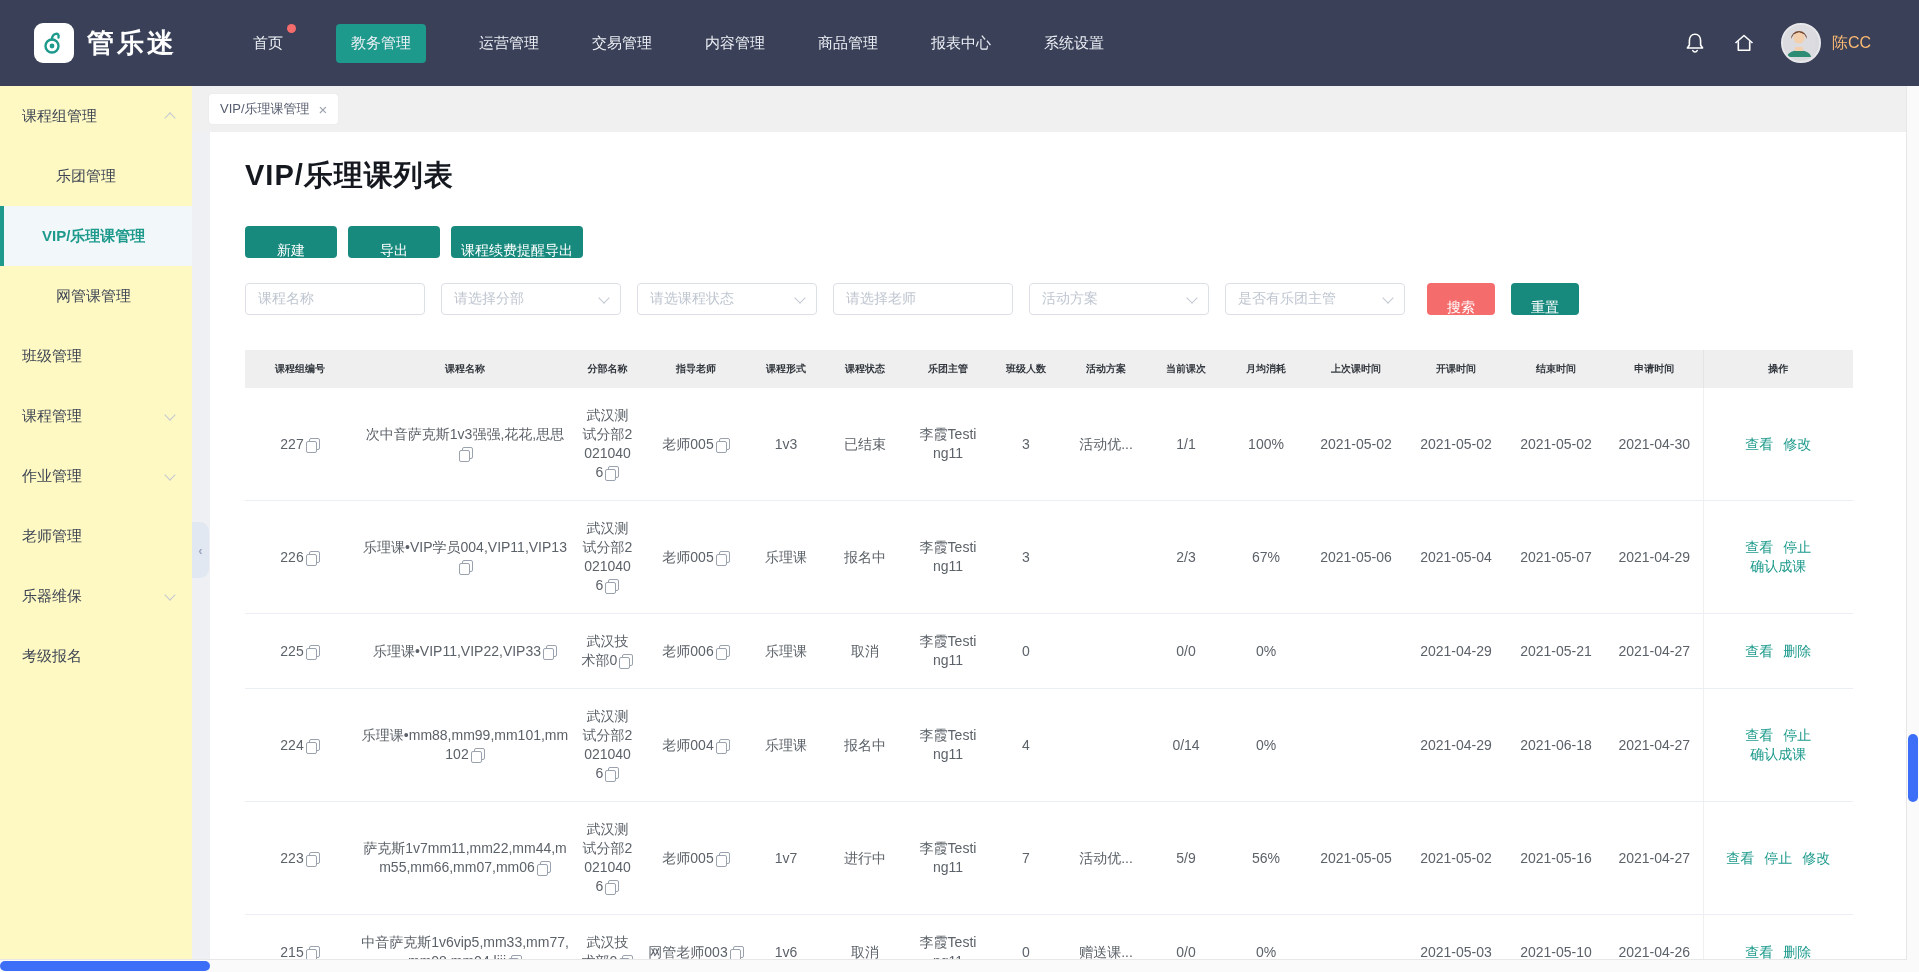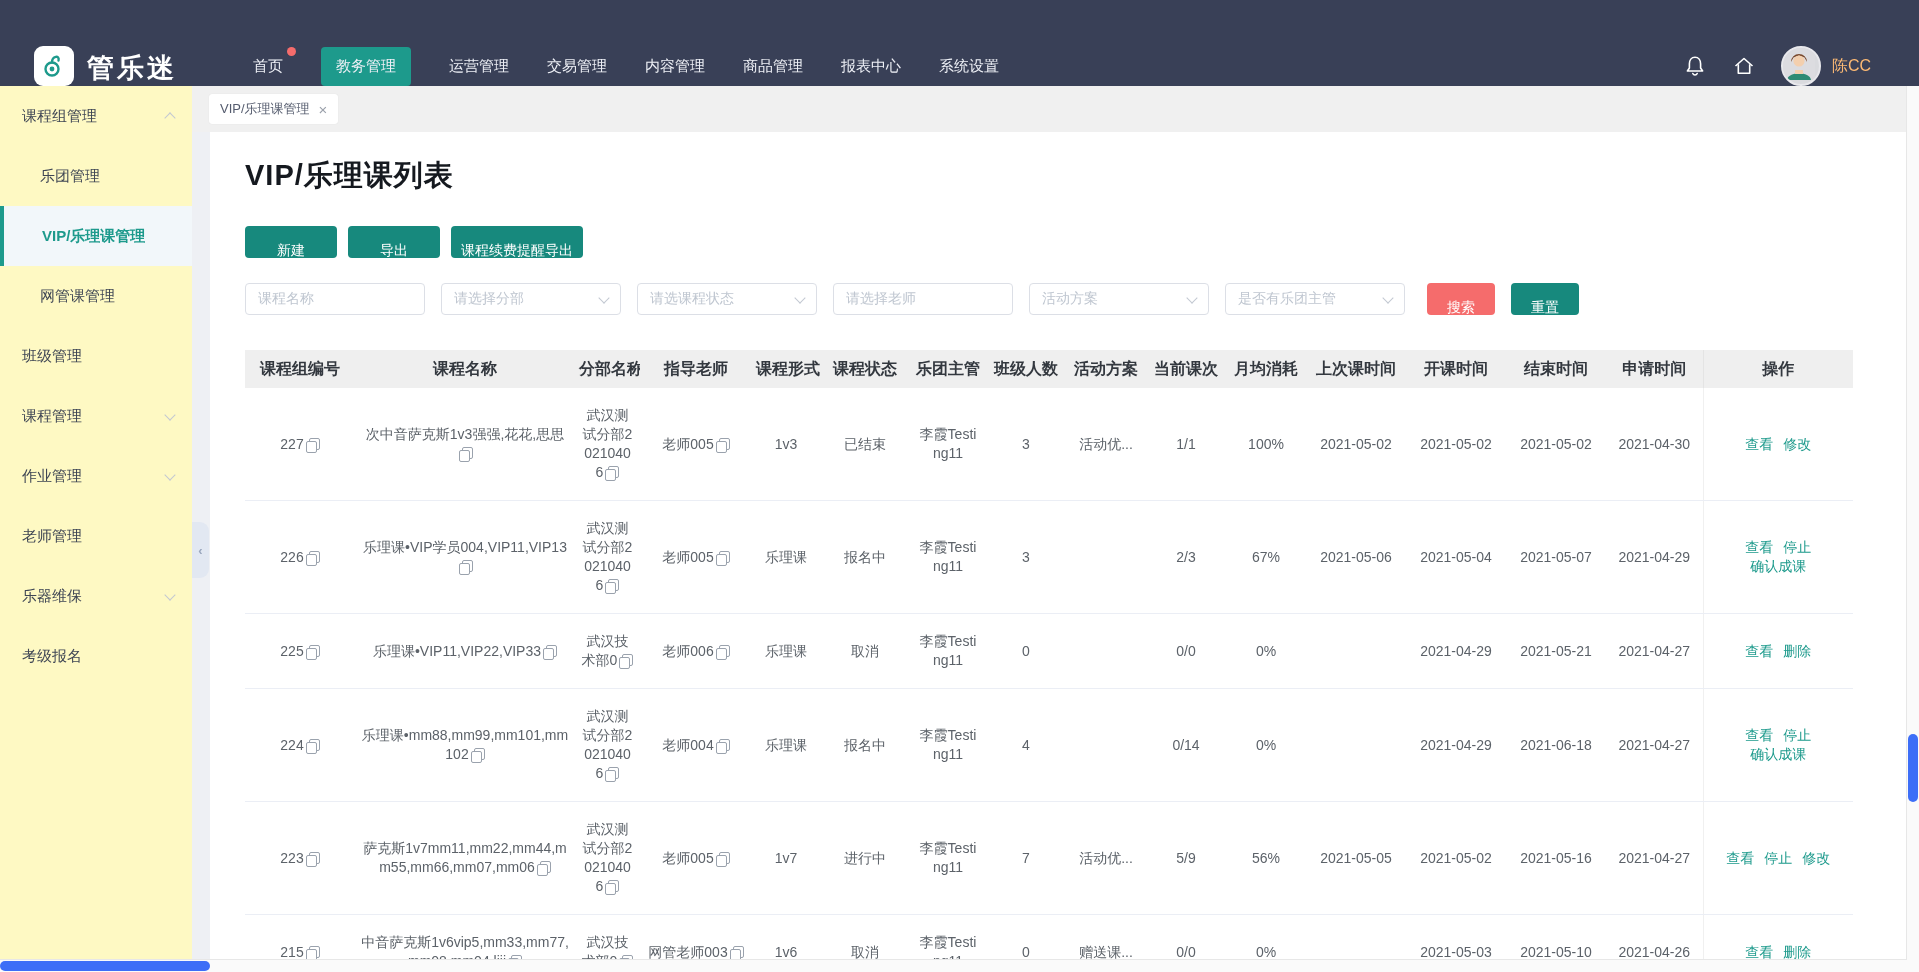--- a/index.html
+++ b/index.html
@@ -4,39 +4,39 @@
 <style>
   html,body{margin:0;padding:0}
   body{
     width:1919px;height:972px;overflow:hidden;position:relative;
     background:#eef0f4;
     font-family:"Liberation Sans","DejaVu Sans",sans-serif;
     -webkit-font-smoothing:antialiased;
   }
   
   .navbar{position:absolute;top:0;left:0;width:1919px;height:86px;
-    background:var(--navbar-bg,#394057);display:flex;align-items:flex-end;z-index:6}
+    background:var(--navbar-bg,#394057);display:flex;align-items:center;z-index:6}
   .logo-box{width:40px;height:40px;background:#fff;border-radius:9px;margin-left:34px;
     display:flex;align-items:center;justify-content:center;flex:none}
   .logo-text{color:#fff;font-size:27px;font-weight:bold;margin-left:13px;letter-spacing:3px;white-space:nowrap}
-  .nav-menu{display:flex;align-items:center;margin-left:76px;gap:38px}
+  .nav-menu{display:flex;align-items:center;margin-left:76px;gap:53px}
   .nav-item{color:#eef0f6;font-size:15px;cursor:pointer;position:relative;padding:10px 0;white-space:nowrap}
   .nav-item.active{background:var(--accent,#1d9a8c);border-radius:4px;padding:10px 15px}
   .badge-dot{position:absolute;top:0;right:-13px;width:9px;height:9px;border-radius:50%;
     background:var(--danger,#f56c6c)}
   .nav-right{margin-left:auto;display:flex;align-items:center;gap:25px;margin-right:48px}
   .nav-ico{width:24px;height:24px;cursor:pointer}
   .avatar{width:36px;height:36px;border-radius:50%;overflow:hidden;border:2px solid #e8e8ec;
     background:#d9dade;cursor:pointer;flex:none}
   .user-name{color:#fdba74;font-size:16px;margin-left:-14px;cursor:pointer}
   
   .sidebar{position:absolute;top:86px;left:0;width:192px;bottom:12px;background:#fef9c3;z-index:4}
   .side-item{height:60px;display:flex;align-items:center;padding:0 18px 0 22px;
     font-size:15px;color:#3f4654;cursor:pointer;box-sizing:border-box}
-  .side-item.child{padding-left:40px}
+  .side-item.child{padding-left:56px}
   .side-item.active{background:#f2f7fa;color:var(--accent,#1d9a8c);font-weight:bold;
     border-left:4px solid var(--accent,#1d9a8c);padding-left:38px}
   .chev{width:7px;height:7px;border-right:1.6px solid #c3c8d2;border-bottom:1.6px solid #c3c8d2;
     flex:none;margin-left:auto}
   .chev.up{transform:rotate(-135deg);margin-top:4px}
   .chev.down{transform:rotate(45deg);margin-bottom:3px}
   .collapse-handle{position:absolute;left:192px;top:522px;width:17px;height:56px;z-index:3;
     background:#e2e8f2;border-radius:0 9px 9px 0;display:flex;align-items:center;
     justify-content:center;cursor:pointer;color:#9aa7bd;font-size:13px;font-weight:bold}
   
@@ -56,21 +56,21 @@
   .filter{width:180px;height:32px;border:1px solid #dcdfe6;border-radius:4px;background:#fff;
     display:flex;align-items:center;padding:0 12px;box-sizing:border-box;margin-right:16px;
     color:#bfc6d0;font-size:14px;cursor:text}
   .filter .ph{flex:1;white-space:nowrap;overflow:hidden}
   .filter .chev{margin-left:6px}
   .btn-search{background:var(--danger,#f56c6c);min-width:68px;margin-left:6px}
   .btn-reset{min-width:68px;margin-left:16px}
   
   .table-wrap{margin-top:35px}
   table{border-collapse:collapse;table-layout:fixed;width:1608px;font-size:14px;color:#5c6269}
-  thead th{background:#efefef;height:38px;font-weight:bold;color:#33383f;font-size:16px;
+  thead th{background:#efefef;height:38px;font-weight:bold;color:#33383f;font-size:10px;
     padding:0 4px;overflow:hidden;white-space:nowrap}
   thead th.op{border-left:1px solid #e4e4e4}
   tbody td{padding:18px 6px;text-align:center;border-bottom:1px solid #ebeef5;
     line-height:19px;word-break:break-all;vertical-align:middle}
   tbody td.op{border-left:1px solid #f0f0f0}
   .link{color:var(--accent,#1d9a8c);cursor:pointer;margin:0 5px;white-space:nowrap}
   .copy{display:inline-block;width:9px;height:10px;border:1px solid #9aa2ad;border-radius:2px;
     position:relative;margin-left:5px;vertical-align:-1px;background:#fff;cursor:pointer}
   .copy::before{content:"";position:absolute;left:-4px;top:2px;width:9px;height:10px;
     border:1px solid #9aa2ad;border-radius:2px;background:#fff}

